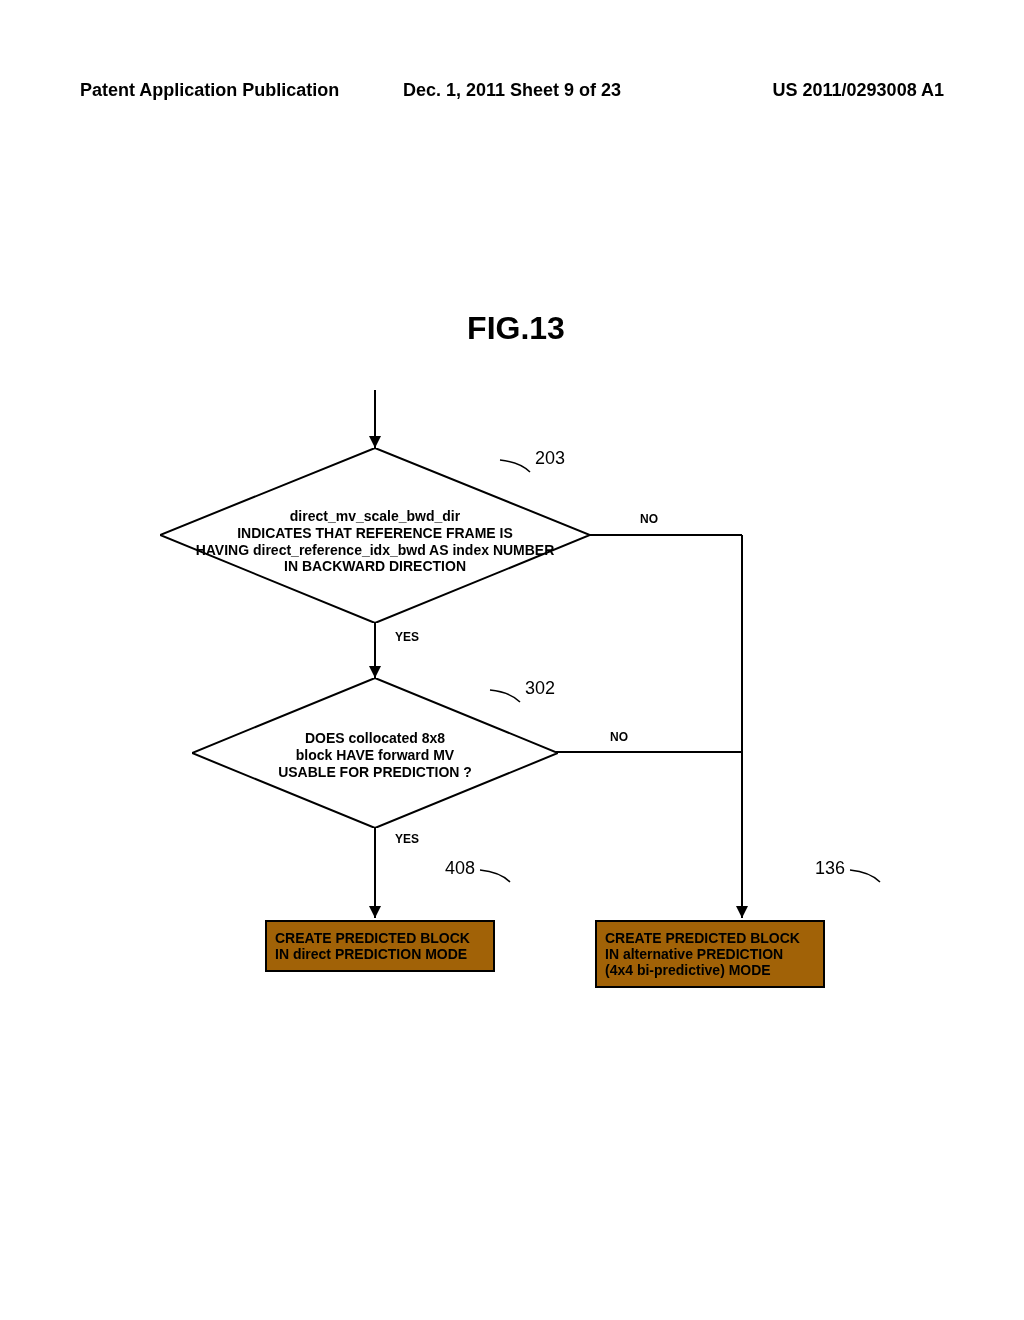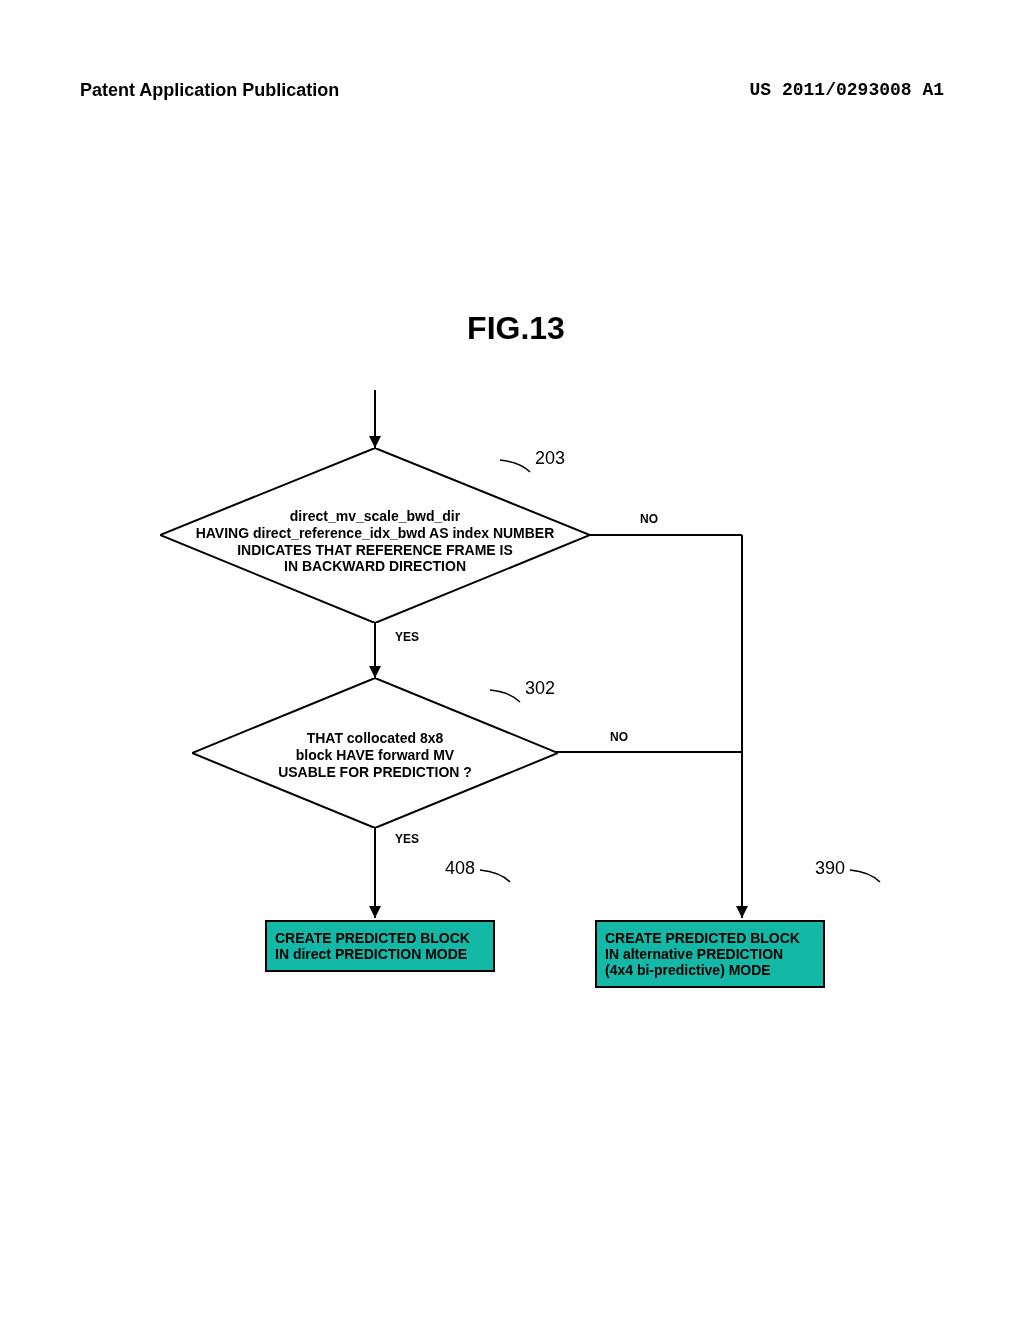--- a/index.html
+++ b/index.html
@@ -25,21 +25,20 @@
     .header-left {
       flex: 1;
     }
     .header-center {
       flex: 1;
       text-align: center;
     }
     .header-right {
       flex: 1;
       text-align: right;
-      font-family: Liberation Mono, monospace;
     }
     .figure-title {
       position: absolute;
       top: 310px;
       left: 8px;
       right: 0;
       text-align: center;
       font-size: 32px;
       font-weight: bold;
     }
@@ -53,21 +52,21 @@
     .diamond-text {
       position: absolute;
       text-align: center;
       font-size: 14px;
       font-weight: bold;
       line-height: 1.2;
     }
     .rect {
       position: absolute;
       border: 2px solid black;
-      background: #14b8a6;
+      background: #a16207;
       padding: 8px;
       text-align: left;
       font-size: 14px;
       font-weight: bold;
     }
     .label {
       position: absolute;
       font-size: 12px;
       font-weight: bold;
     }
@@ -82,20 +81,21 @@
       width: 1024px;
       height: 680px;
       pointer-events: none;
     }
   </style>
 </head>
 <body>
 
 <div class="header">
   <div class="header-left">Patent Application Publication</div>
+  <div class="header-center">Dec. 1, 2011   Sheet 9 of 23</div>
   <div class="header-right">US 2011/0293008 A1</div>
 </div>
 
 <div class="figure-title">FIG.13</div>
 
 <div class="flowchart">
 
   <svg class="connector">
     <defs>
       <marker id="arr" markerWidth="8" markerHeight="8" refX="6" refY="3" orient="auto">
@@ -121,46 +121,46 @@
     <path d="M 480 480 Q 500 482 510 492" stroke="black" stroke-width="1.5" fill="none"></path>
 
     <path d="M 850 480 Q 870 482 880 492" stroke="black" stroke-width="1.5" fill="none"></path>
   </svg>
 
   <svg style="position:absolute; left:160px; top:58px; width:430px; height:175px;">
     <polygon points="215,0 430,87 215,175 0,87" fill="white" stroke="black" stroke-width="2"></polygon>
   </svg>
   <div class="diamond-text" style="left:190px; top:118px; width:370px;">
     <div>direct_mv_scale_bwd_dir</div>
+    <div>INDICATES THAT REFERENCE FRAME IS</div>
     <div>HAVING direct_reference_idx_bwd AS index NUMBER</div>
-    <div>INDICATES THAT REFERENCE FRAME IS</div>
     <div>IN BACKWARD DIRECTION</div>
   </div>
   <div class="ref-num" style="left:535px; top:58px;">203</div>
   <div class="label" style="left:395px; top:240px;">YES</div>
   <div class="label" style="left:640px; top:122px;">NO</div>
 
   <svg style="position:absolute; left:192px; top:288px; width:366px; height:150px;">
     <polygon points="183,0 366,75 183,150 0,75" fill="white" stroke="black" stroke-width="2"></polygon>
   </svg>
   <div class="diamond-text" style="left:260px; top:340px; width:230px;">
-    <div>THAT collocated 8x8</div>
+    <div>DOES collocated 8x8</div>
     <div>block HAVE forward MV</div>
     <div>USABLE FOR PREDICTION ?</div>
   </div>
   <div class="ref-num" style="left:525px; top:288px;">302</div>
   <div class="label" style="left:395px; top:442px;">YES</div>
   <div class="label" style="left:610px; top:340px;">NO</div>
 
   <div class="rect" style="left:265px; top:530px; width:210px;">
     <div>CREATE PREDICTED BLOCK</div>
     <div>IN direct PREDICTION MODE</div>
   </div>
   <div class="ref-num" style="left:445px; top:468px;">408</div>
 
   <div class="rect" style="left:595px; top:530px; width:210px;">
     <div>CREATE PREDICTED BLOCK</div>
     <div>IN alternative PREDICTION</div>
     <div>(4x4 bi-predictive) MODE</div>
   </div>
-  <div class="ref-num" style="left:815px; top:468px;">390</div>
+  <div class="ref-num" style="left:815px; top:468px;">136</div>
 
 </div>
 
 </body></html>

